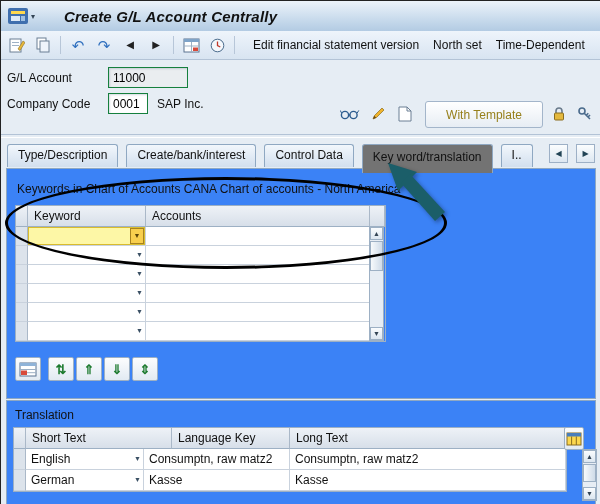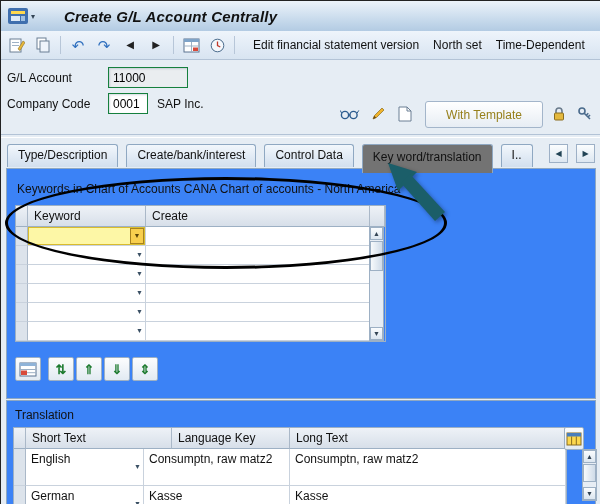--- a/index.html
+++ b/index.html
@@ -51,21 +51,21 @@
   .sec-title{position:absolute;left:8px;top:7px}
 
   
   .tbl{position:absolute;border:1px solid #9db0c4}
   .row{display:flex}
   .hc{background:linear-gradient(#eef2f7,#d7dfe9);border-right:1px solid #aab8c8;border-bottom:1px solid #9db0c4;
     height:21px;line-height:20px;padding:0 6px;box-sizing:border-box;white-space:nowrap;overflow:hidden}
   .c{position:relative;background:#fff;border-right:1px solid #c9d2dd;border-bottom:1px solid #c9d2dd;
     box-sizing:border-box;padding:0 5px;white-space:nowrap;overflow:hidden}
   .kc{height:19px;line-height:18px}
-  .tc{height:37px;line-height:20px}
+  .tc{height:21px;line-height:20px}
   .selh{width:12px;padding:0}
   .selc{width:12px;background:#dce3eb;border-right:1px solid #aab8c8;padding:0}
   .w-lang{width:118px}.w-key{width:224px}.w-fill{width:15px;padding:0}
   .w-lk{width:118px}.w-st{width:146px}.w-lt{width:276px}
   .dd{position:absolute;right:2px;top:50%;transform:translateY(-50%);font-size:7px;color:#3a5064}
   .c.hl{background:#fdf7a6;box-shadow:inset 0 0 0 1px #d9bc2e}
   .ddbox{position:absolute;right:1px;top:1px;bottom:1px;width:12px;background:#f8cf4e;border:1px solid #a8831e;
     font-size:7px;color:#5a4408;display:flex;align-items:center;justify-content:center}
 
   
@@ -203,21 +203,21 @@
 
   <div class="sep1"></div>
 
   <div class="panel keywords">
     <span class="caption">Keywords in Chart of Accounts CANA Chart of accounts - North America</span>
 
     <div class="tbl" style="left:8px;top:36px">
       <div class="row">
         <div class="hc selh"></div>
         <div class="hc w-lang">Keyword</div>
-        <div class="hc w-key">Create</div>
+        <div class="hc w-key">Accounts</div>
         <div class="hc w-fill"></div>
       </div>
       <div class="row">
         <div class="c kc selc"></div>
         <div class="c kc w-lang hl">
             <span class="ddbox">▼</span>
           </div>
         <div class="c kc w-key"></div>
       </div>
       <div class="row">

